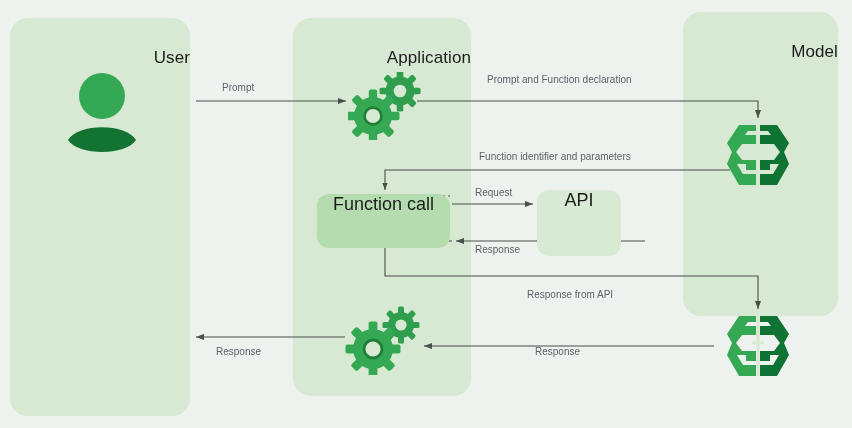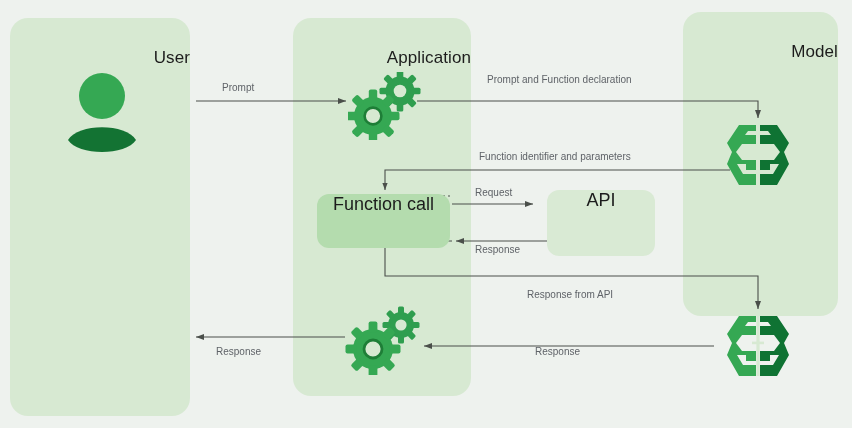--- a/index.html
+++ b/index.html
@@ -50,23 +50,22 @@
     font-size: 18px;
     color: #1c1c1c;
   }
   #fn-call-box {
     left: 317px; top: 194px;
     width: 133px; height: 54px;
     background: #b4dcae;
   }
   #api-box {
     left: 537px; top: 190px;
-    width: 108px; height: 66px;
+    width: 84px; height: 66px;
     background: #d9ead4;
-    margin-left: 10px;
   }
 
   .edge-label {
     position: absolute;
     font-size: 10px;
     color: #5f6368;
     white-space: nowrap;
     font-family: "Liberation Sans", sans-serif;
   }
 

